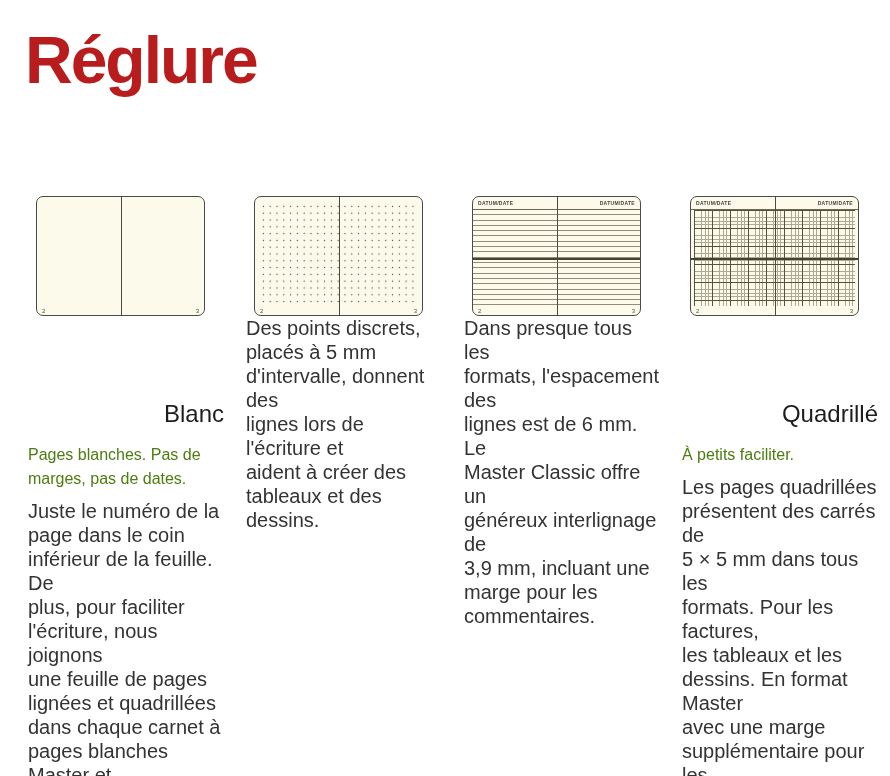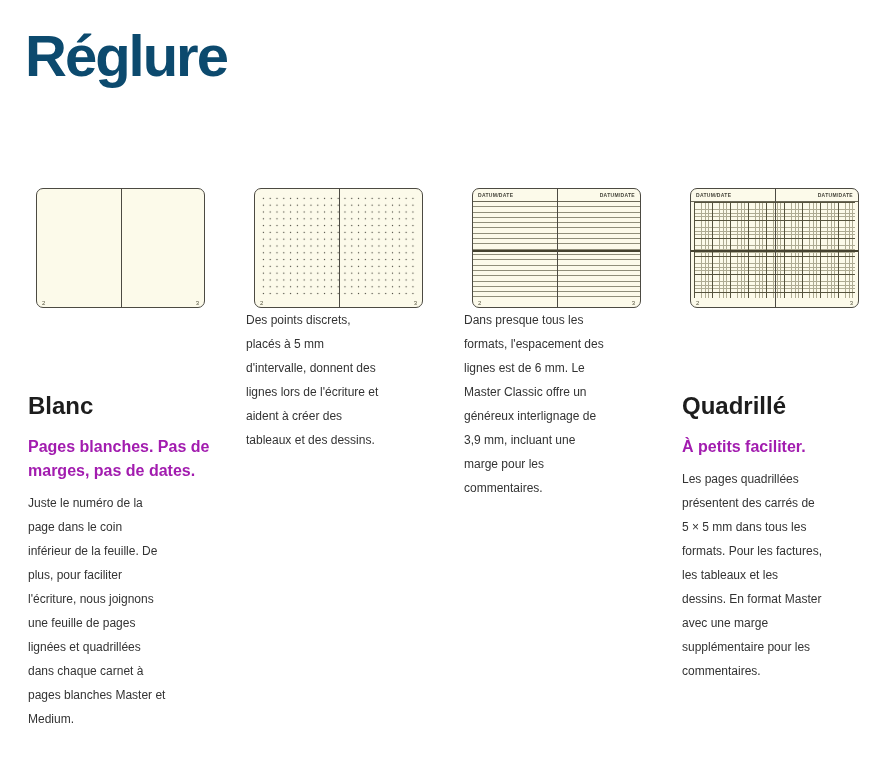--- a/index.html
+++ b/index.html
@@ -5,25 +5,25 @@
   * { box-sizing: border-box; }
   html, body { margin: 0; padding: 0; }
   body {
     width: 890px; height: 776px;
     background: #ffffff;
     font-family: "Liberation Sans", "DejaVu Sans", sans-serif;
     overflow: hidden;
   }
   h1.page-title {
     margin: 27px 0 0 25px;
-    font-size: 58px;
+    font-size: 66px;
     line-height: 1;
     font-weight: bold;
     letter-spacing: -2px;
-    color: #0c4a6e;
+    color: #b91c1c;
   }
   .columns {
     display: grid;
     grid-template-columns: repeat(4, 196px);
     column-gap: 22px;
     margin: 103px 0 0 28px;
   }
   .preview-wrap { height: 120px; margin-left: 8px; }
   .notebook {
     position: relative;
@@ -71,32 +71,33 @@
   .gridpaper {
     position: absolute; top: 13px; bottom: 9px; left: 3px; right: 3px;
     background:
       repeating-linear-gradient(to right,  #55523d 0 0.9px, transparent 0.9px 18px),
       repeating-linear-gradient(to bottom, #55523d 0 0.9px, transparent 0.9px 18px),
       repeating-linear-gradient(to right,  #aeab93 0 0.8px, transparent 0.8px 3.6px),
       repeating-linear-gradient(to bottom, #aeab93 0 0.8px, transparent 0.8px 3.6px);
   }
   h3.ruling-heading {
     margin: 84px 0 14px;
-    font-size: 24px; font-weight: 700; line-height: 1.2;
+    font-size: 24px; font-weight: 400; line-height: 1.2;
     color: #1d1d1d;
+    text-align: right;
   }
   p.ruling-subheading {
     margin: 0 0 8px;
-    font-size: 16px; font-weight: bold; line-height: 24px;
-    color: #a21caf;
+    font-size: 16px; font-weight: normal; line-height: 24px;
+    color: #4d7c0f;
     white-space: pre-line;
   }
   p.ruling-description {
     margin: 0;
-    font-size: 12px; line-height: 24px;
+    font-size: 20px; line-height: 24px;
     color: #333333;
     white-space: pre-line;
   }
 </style>
 </head>
 <body>
 
 <h1 class="page-title">Réglure</h1>
 
 <div class="columns">

